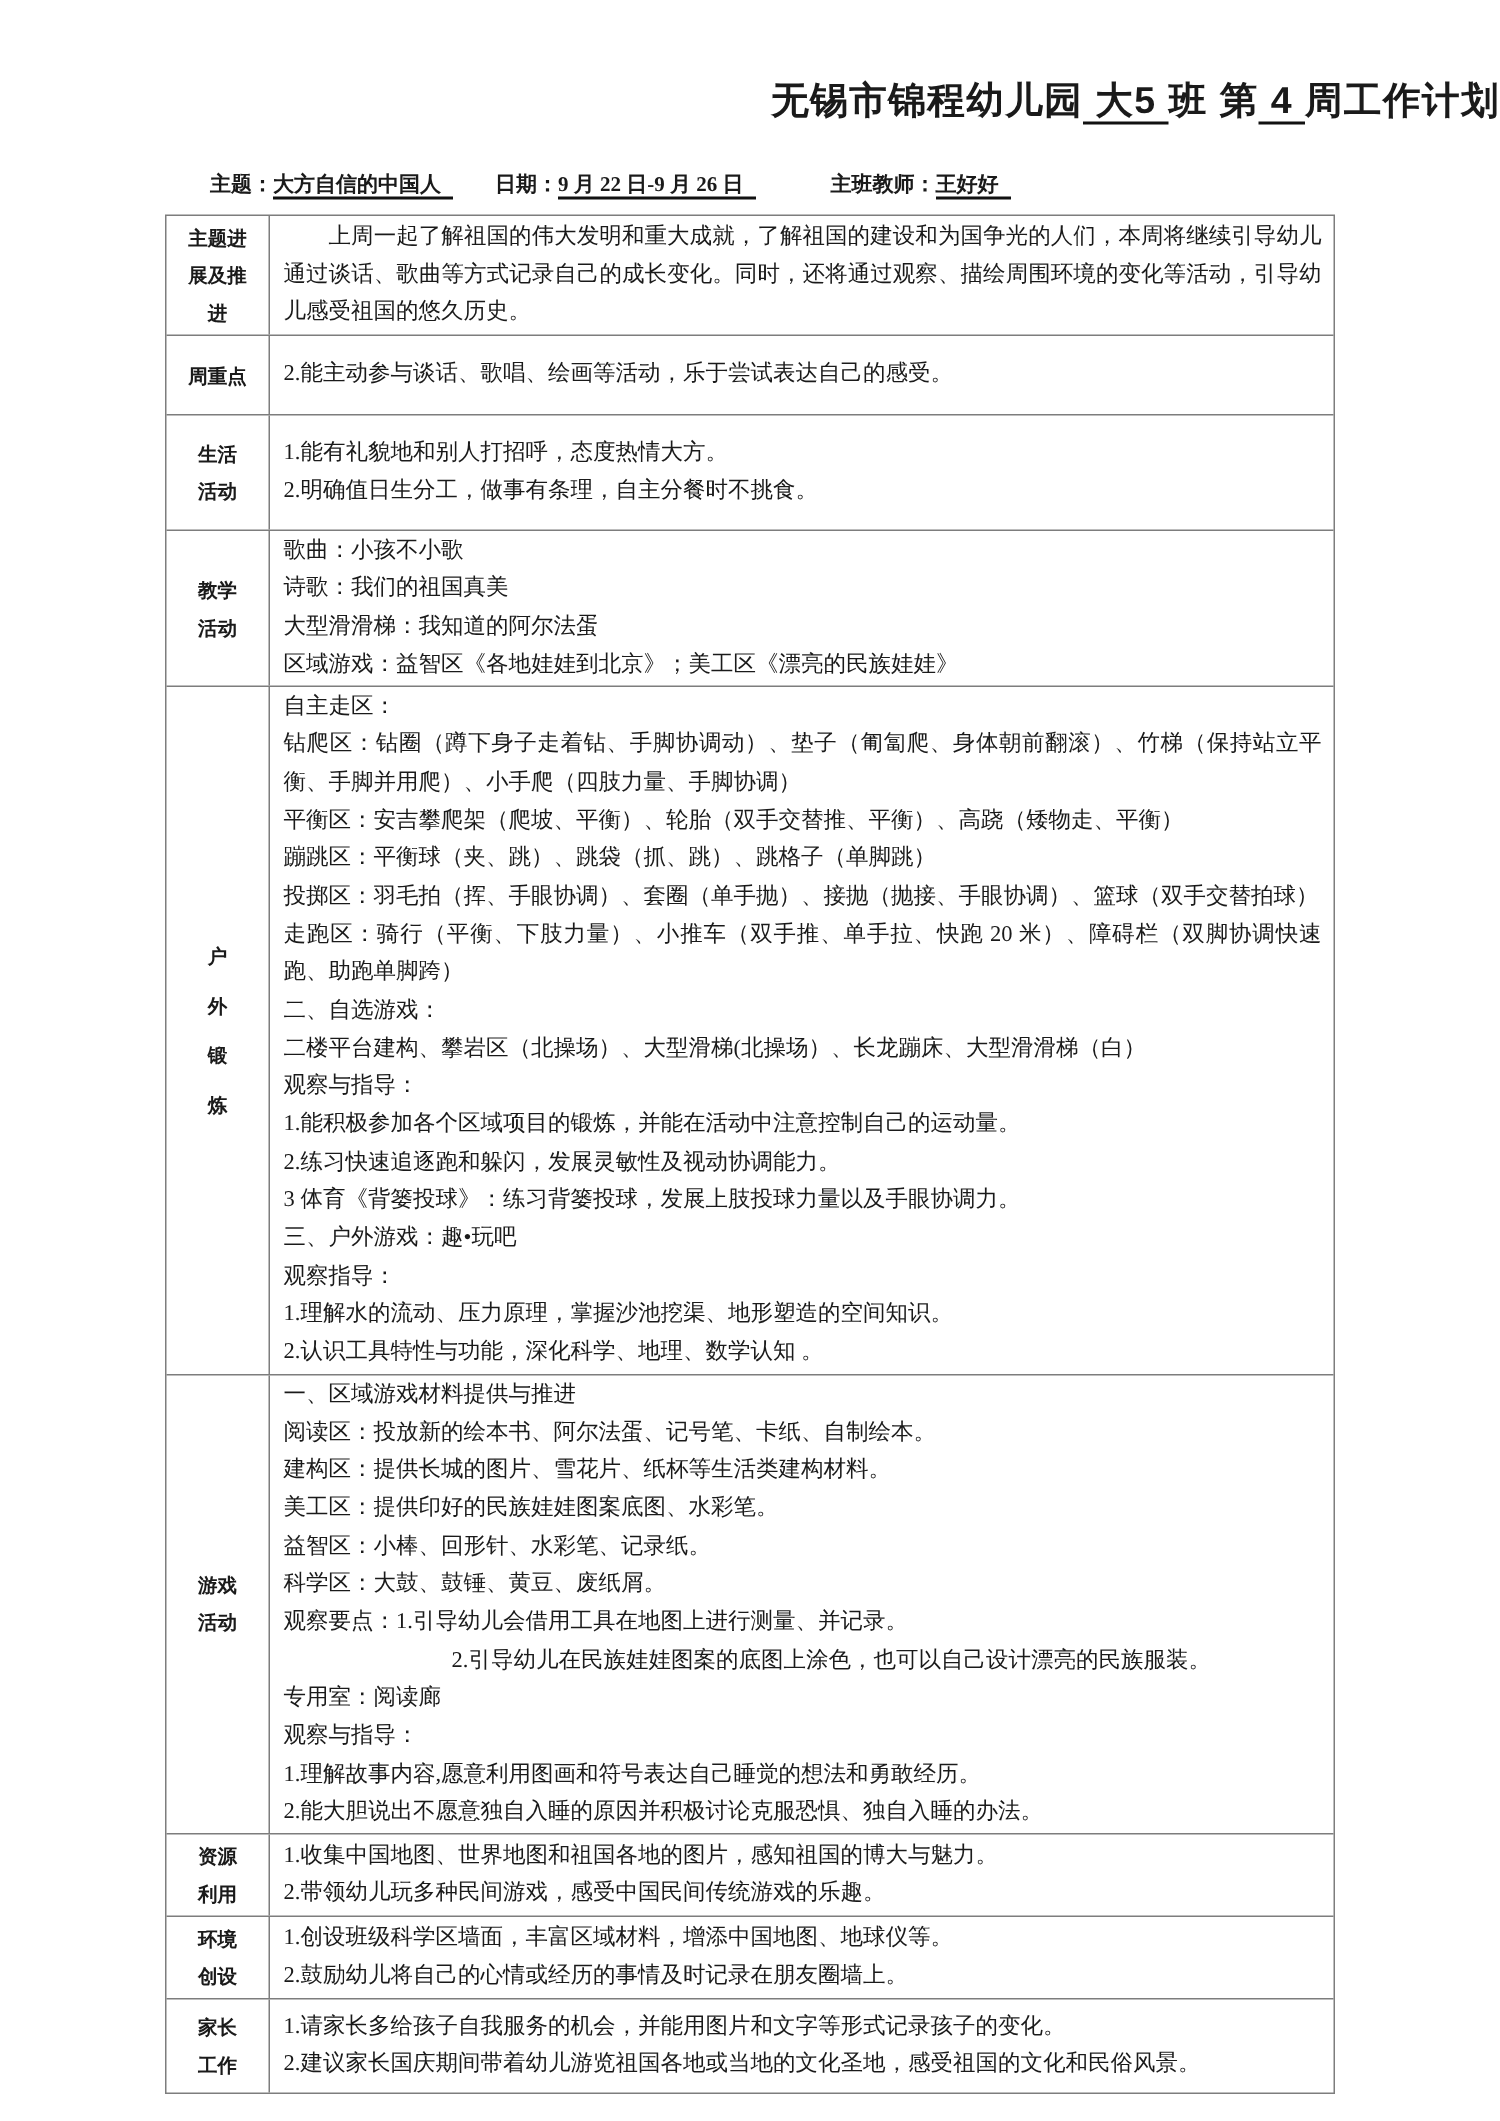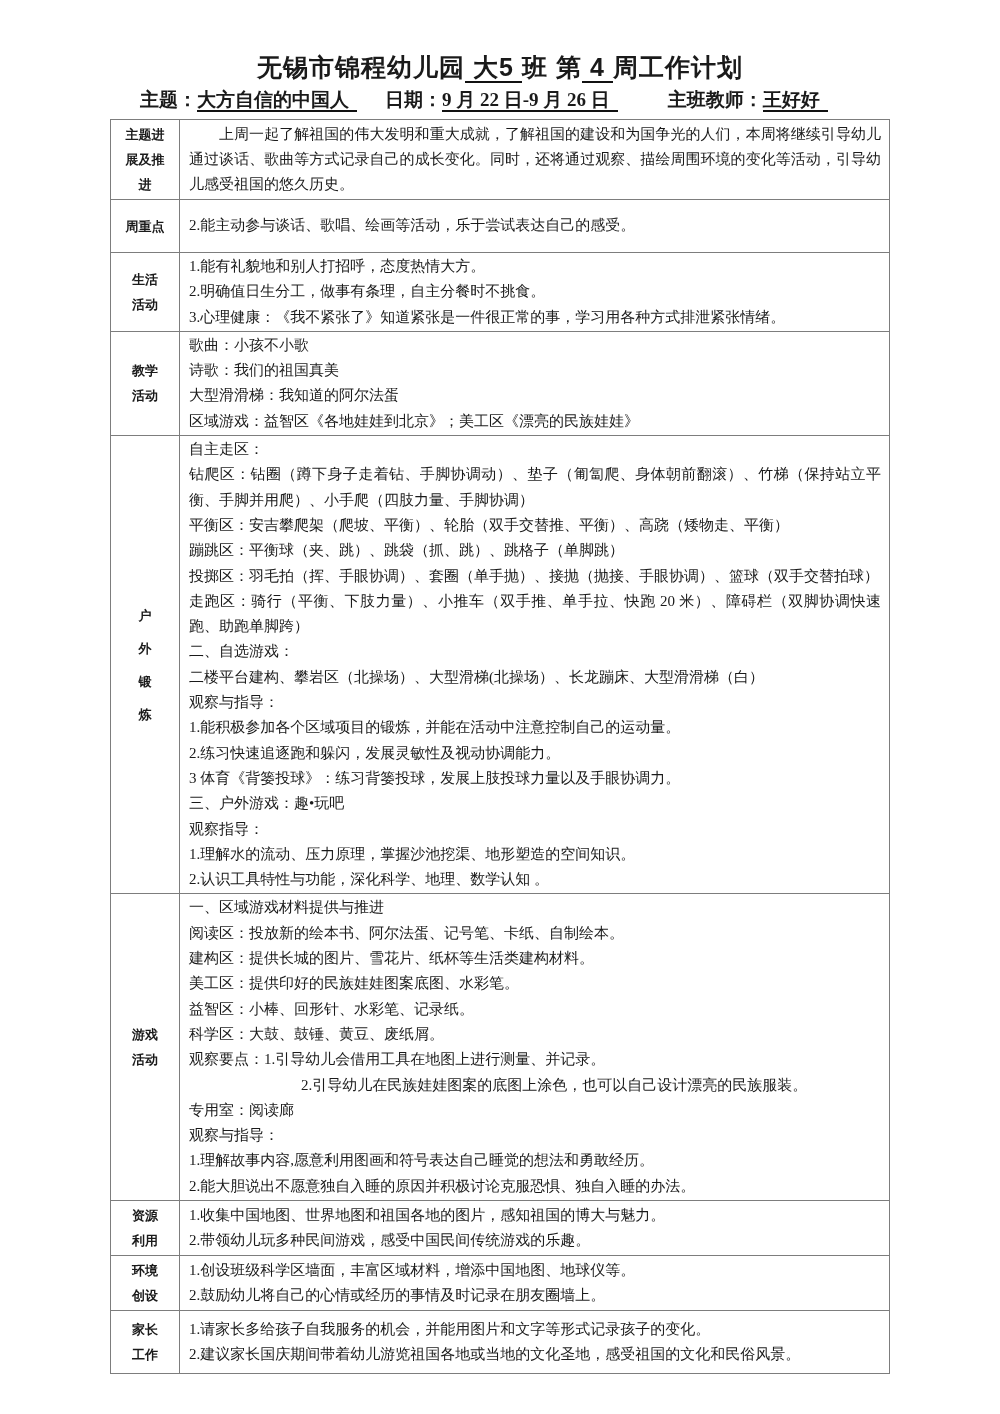--- a/index.html
+++ b/index.html
@@ -3,35 +3,35 @@
 <meta charset="utf-8">
 <style>
   html,body { margin:0; padding:0; }
   body {
     width:1000px; height:1414px;
     background:#ffffff;
     color:#1a1a1a;
     font-family:"Liberation Serif", serif;
   }
   .doc-title {
-    text-align:center;
+    text-align:right;
     margin-top:50px;
     font-size:25px;
     font-weight:bold;
     font-family:"Liberation Sans", sans-serif;
     letter-spacing:1px;
     line-height:34px;
   }
   .doc-title .u {
     border-bottom:2.5px solid #111;
     padding:0 8px;
   }
   .meta {
-    margin:4px 0 7px 140px;
-    font-size:19px;
+    margin:28px 0 7px 140px;
+    font-size:14px;
     font-weight:bold;
     line-height:24px;
     white-space:nowrap;
   }
   .meta .uv {
     border-bottom:2px solid #111;
     padding-right:8px;
   }
   .meta .gap1 { display:inline-block; width:28px; }
   .meta .gap2 { display:inline-block; width:50px; }
@@ -93,21 +93,20 @@
       <p>2.能主动参与谈话、歌唱、绘画等活动，乐于尝试表达自己的感受。</p>
     </div>
   </div>
 
   <div class="trow" style="min-height:76px">
     <div class="label-cell">生活
 活动</div>
     <div class="content-cell">
       <p>1.能有礼貌地和别人打招呼，态度热情大方。</p>
       <p>2.明确值日生分工，做事有条理，自主分餐时不挑食。</p>
-      <p>3.心理健康：《我不紧张了》知道紧张是一件很正常的事，学习用各种方式排泄紧张情绪。</p>
     </div>
   </div>
 
   <div class="trow" style="min-height:100px">
     <div class="label-cell">教学
 活动</div>
     <div class="content-cell">
       <p>歌曲：小孩不小歌</p>
       <p>诗歌：我们的祖国真美</p>
       <p>大型滑滑梯：我知道的阿尔法蛋</p>

